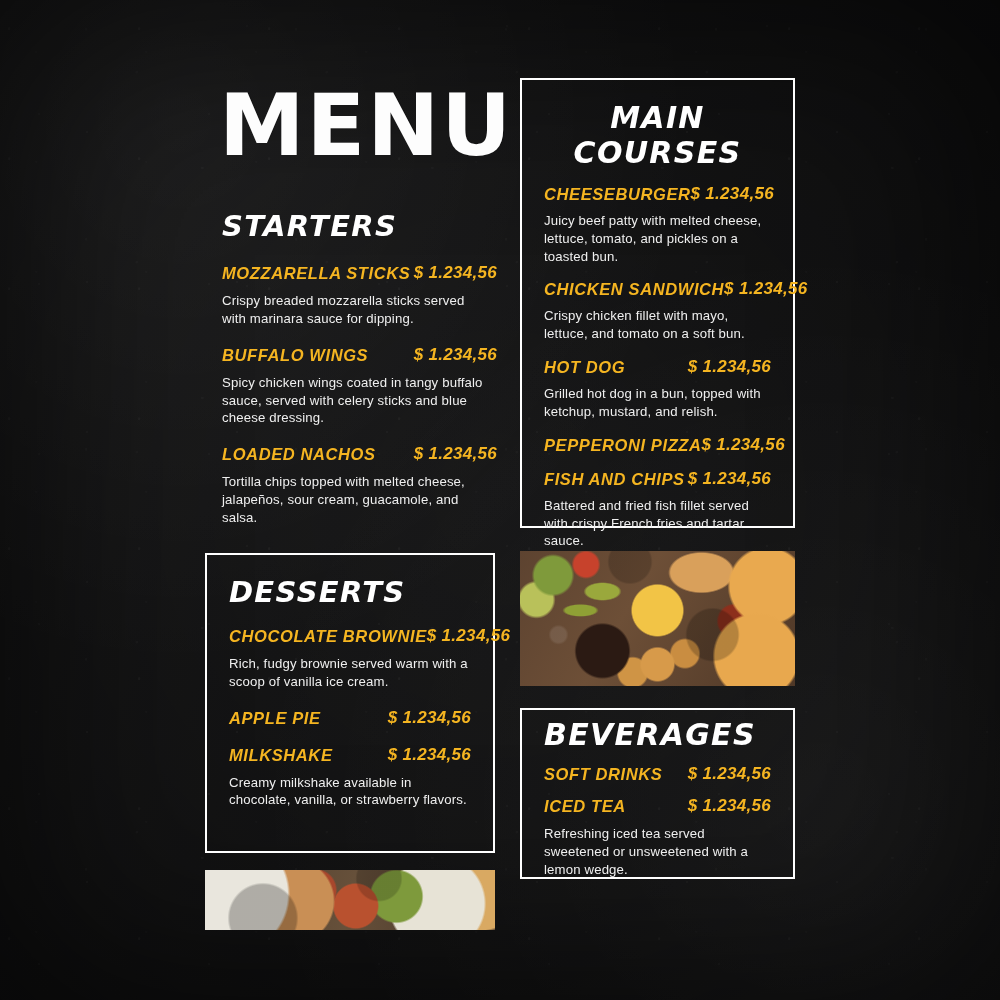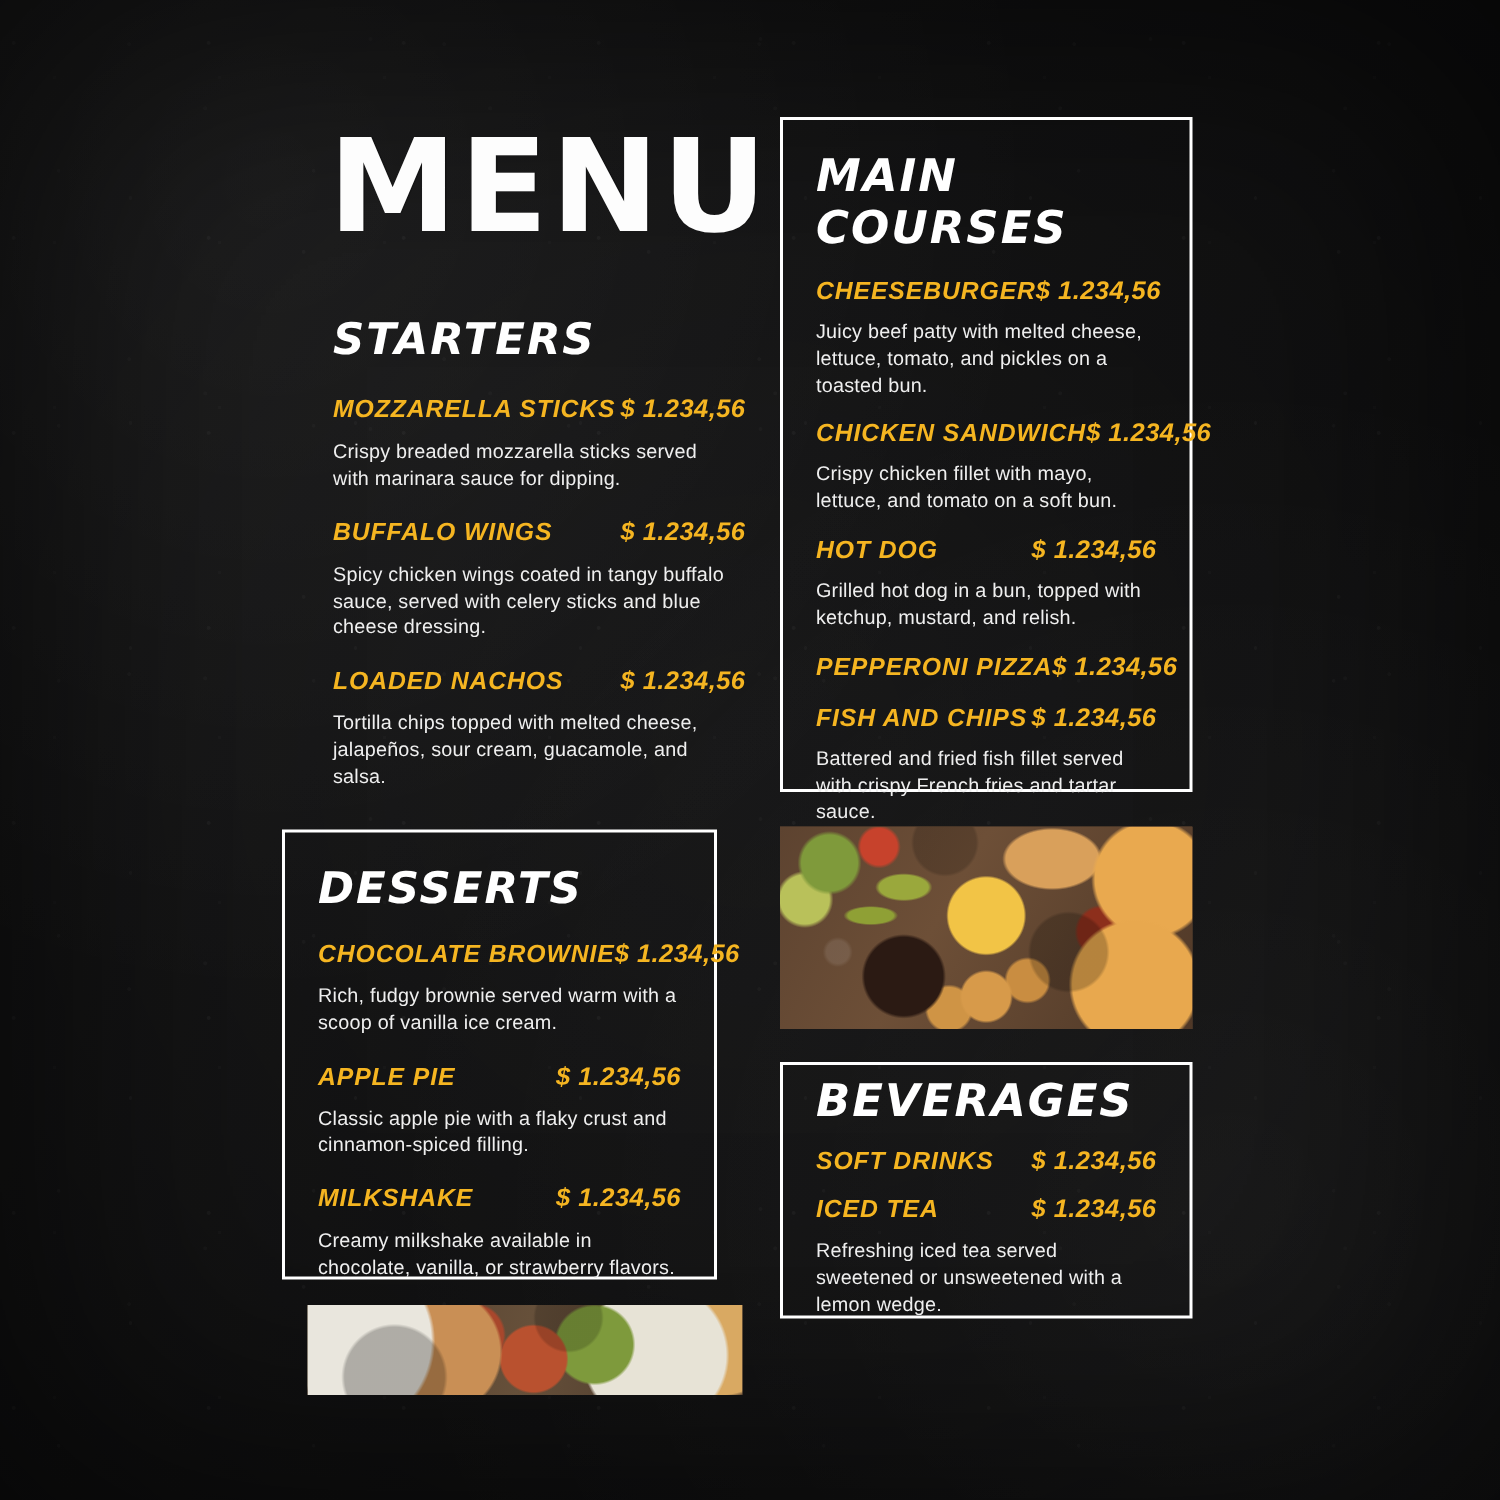--- a/index.html
+++ b/index.html
@@ -125,26 +125,26 @@
     border: 2px solid #ffffff;
   }
 
   .box-main {
     left: 520px;
     top: 78px;
     width: 275px;
     height: 450px;
     padding: 20px 22px 10px 22px;
   }
-  .box-main .section-heading { font-size: 30px; }
+  .box-main .section-heading { font-size: 30px; text-align: center; }
   .box-main .item { margin-top: 14px; }
   .box-main .item-desc { max-width: 248px; margin-top: 8px; }
 
   .box-desserts {
-    left: 188px;
+    left: 205px;
     top: 553px;
     width: 290px;
     height: 300px;
     padding: 20px 22px 10px 22px;
   }
   .box-desserts .item-desc { max-width: 260px; }
 
   .box-beverages {
     left: 520px;
     top: 708px;
@@ -322,21 +322,20 @@
         <span class="item-name">CHOCOLATE BROWNIE</span>
         <span class="item-price">$ 1.234,56</span>
       </div>
       <div class="item-desc">Rich, fudgy brownie served warm with a scoop of vanilla ice cream.</div>
     </div>
     <div class="item">
       <div class="item-row">
         <span class="item-name">APPLE PIE</span>
         <span class="item-price">$ 1.234,56</span>
       </div>
-      <div class="item-desc">Classic apple pie with a flaky crust and cinnamon-spiced filling.</div>
     </div>
     <div class="item">
       <div class="item-row">
         <span class="item-name">MILKSHAKE</span>
         <span class="item-price">$ 1.234,56</span>
       </div>
       <div class="item-desc">Creamy milkshake available in chocolate, vanilla, or strawberry flavors.</div>
     </div>
   </div>
 

